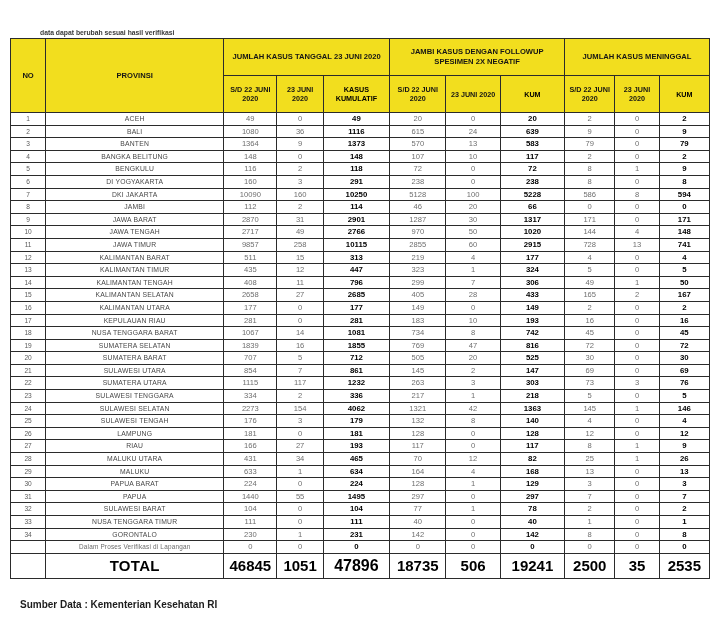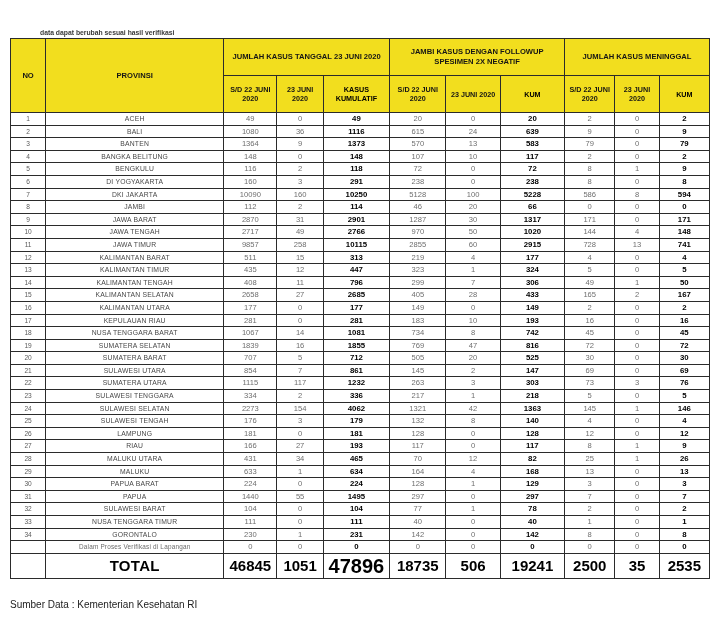--- a/index.html
+++ b/index.html
@@ -17,22 +17,22 @@
   tr.h2 th{height:36px;font-size:7.2px;line-height:1.25;white-space:normal;padding:0 2px;}
   th.thick-l{border-left-width:2px;}
   tbody td{height:11.6px;line-height:11.6px;font-size:7.6px;color:#6e6e6e;}
   td.c-no{font-size:6.6px;color:#5a5a5a;}
   td.c-prov{text-align:left;padding-left:4px;font-size:6.8px;color:#474747;letter-spacing:.2px;}
   .kum{border-left-width:2px;border-right-width:2px;font-weight:bold;color:#000;}
   td.kum{font-size:7.8px;}
   tr.pending td.c-prov{font-size:6.4px;color:#6a6a6a;}
   tr.total td{height:24px;line-height:24px;font-weight:bold;color:#000;font-size:15px;}
   tr.total td.c-prov{font-size:15px;letter-spacing:.3px;color:#000;}
-  tr.total td.big{font-size:20px;margin-left:11px;}
-  .source{position:absolute;top:599px;left:10px;font-size:10px;font-weight:normal;color:#1c1c1c;}
+  tr.total td.big{font-size:16px;margin-left:11px;}
+  .source{position:absolute;top:599px;left:20px;font-size:10px;font-weight:bold;color:#1c1c1c;}
 </style>
 </head>
 <body>
 
 <div class="page">
 
   <div class="note">data dapat berubah sesuai hasil verifikasi</div>
 
   <table class="report">
     <colgroup>

